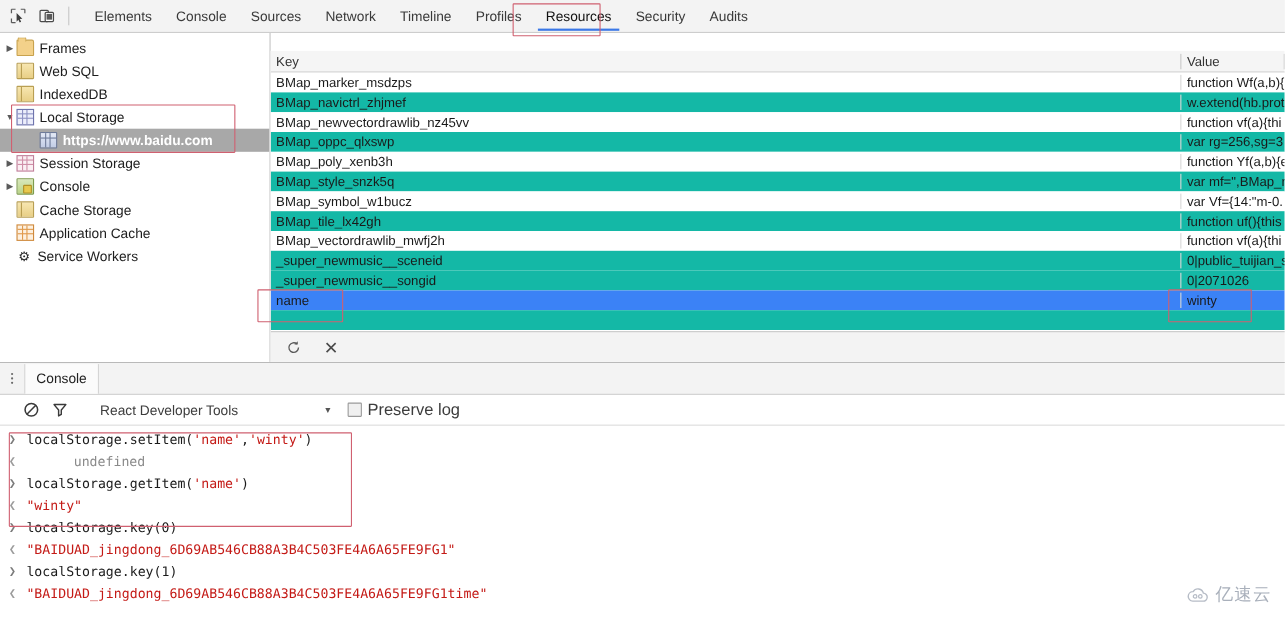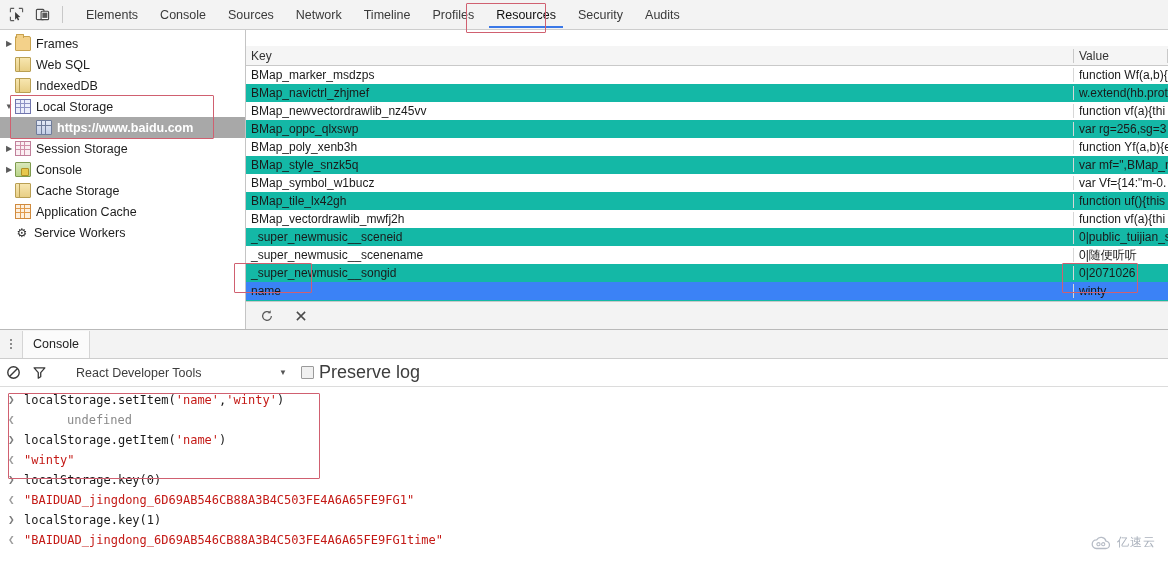--- a/index.html
+++ b/index.html
@@ -105,31 +105,31 @@
     background:#f3f3f3;border-bottom:1px solid #cdcdcd;
   }
   .dots{width:22px;display:flex;flex-direction:column;align-items:center;justify-content:center;gap:2px;cursor:pointer;}
   .dots i{width:2px;height:2px;background:#6a6a6a;display:block;border-radius:50%;}
   .dtab{
     padding:0 10px;height:27px;display:flex;align-items:center;font-size:12.5px;color:#222;
     background:#fbfbfb;border-left:1px solid #d5d5d5;border-right:1px solid #d5d5d5;cursor:pointer;
   }
   .console-toolbar{
     height:27px;min-height:27px;display:flex;align-items:center;
-    border-bottom:1px solid #dcdcdc;background:#fff;padding-left:0;gap:0;
+    border-bottom:1px solid #dcdcdc;background:#fff;padding-left:15px;gap:0;
   }
   .ct-btn{width:26px;height:22px;display:flex;align-items:center;justify-content:center;cursor:pointer;}
   .ct-ctx{
     margin-left:24px;display:flex;align-items:center;gap:0;cursor:pointer;min-width:215px;
   }
   .ct-ctx .lbl{font-size:12.5px;color:#3d3d3d;}
   .ct-caret{margin-left:auto;font-size:8px;color:#555;padding-right:4px;}
   .ct-preserve{display:flex;align-items:center;gap:5px;margin-left:10px;cursor:pointer;}
   .cbx{width:11px;height:11px;border:1px solid #9a9a9a;background:#f0f0f0;border-radius:1px;}
-  .ct-preserve .lbl{font-size:18px;color:#3d3d3d;}
+  .ct-preserve .lbl{font-size:15px;color:#3d3d3d;}
 
   .console-log{flex:1;overflow:hidden;padding-top:3px;position:relative;}
   .log-line{
     display:flex;align-items:flex-start;height:20px;padding-left:8px;
     font-family:"DejaVu Sans Mono","Liberation Mono",monospace;font-size:12px;color:#1a1a1a;
     white-space:nowrap;
   }
   .gutter{width:16px;min-width:16px;color:#8d8d8d;font-size:11px;line-height:20px;}
   .gutter.in{color:#7b7b7b;}
   .gutter.out{color:#9c9c9c;}
@@ -138,21 +138,21 @@
   .dim{color:#8a8a8a;margin-left:43px;}
 
   
   .ann{position:absolute;border:1px solid #d06070;pointer-events:none;z-index:40;border-radius:1px;}
 
   
   .watermark{
     position:absolute;right:12px;bottom:10px;display:flex;align-items:center;gap:5px;
     color:#b6bcc6;z-index:30;
   }
-  .wm-text{font-size:12px;color:#a9b0bb;letter-spacing:1px;font-family:"DejaVu Sans",sans-serif;}
+  .wm-text{font-size:16px;color:#a9b0bb;letter-spacing:1px;font-family:"DejaVu Sans",sans-serif;}
 </style>
 </head>
 <body>
 
 <div class="devtools">
 
   <div class="toolbar">
     <div class="tb-icons">
       <div class="tb-icon">
         <svg width="15" height="15" viewBox="0 0 16 16">
@@ -294,24 +294,20 @@
               <div class="cell-key">BMap_tile_lx42gh</div>
               <div class="cell-val">function uf(){this</div>
             </div>
             <div class="dg-row even">
               <div class="cell-key">BMap_vectordrawlib_mwfj2h</div>
               <div class="cell-val">function vf(a){thi</div>
             </div>
             <div class="dg-row odd">
               <div class="cell-key">_super_newmusic__sceneid</div>
               <div class="cell-val">0|public_tuijian_s</div>
-            </div>
-            <div class="dg-row even">
-              <div class="cell-key">_super_newmusic__scenename</div>
-              <div class="cell-val">0|随便听听</div>
             </div>
             <div class="dg-row odd">
               <div class="cell-key">_super_newmusic__songid</div>
               <div class="cell-val">0|2071026</div>
             </div>
             <div class="dg-row selected">
               <div class="cell-key">name</div>
               <div class="cell-val">winty</div>
             </div>
             <div class="dg-row odd">

